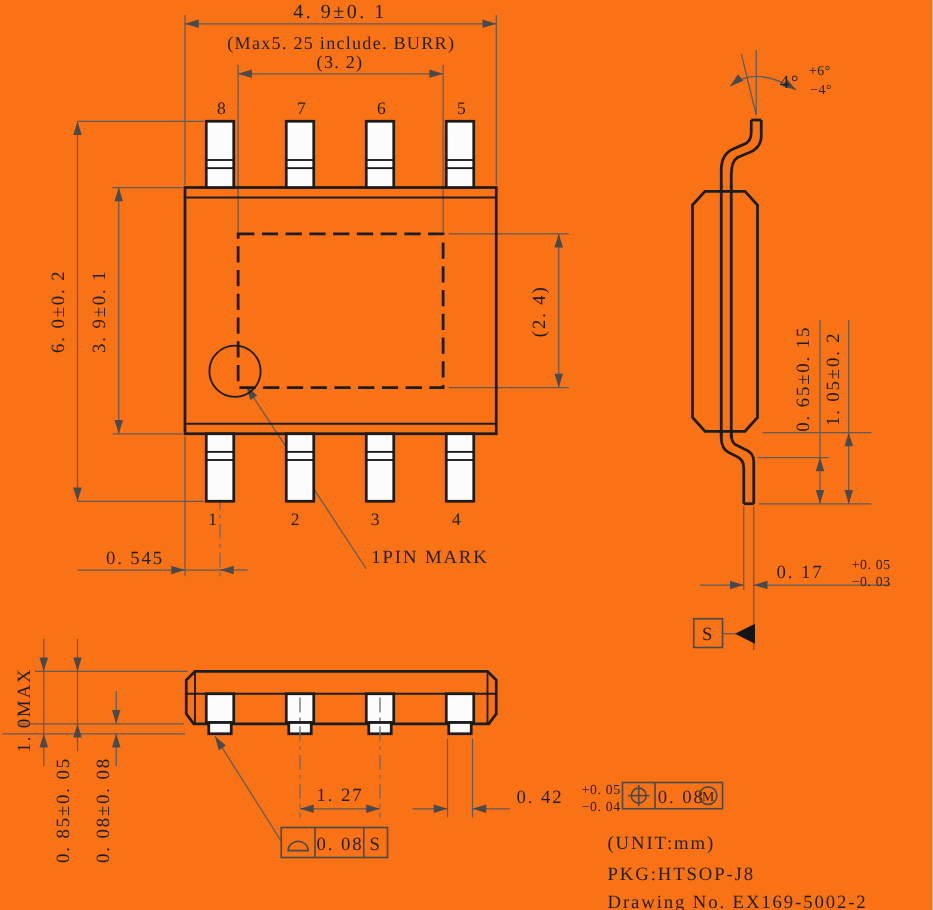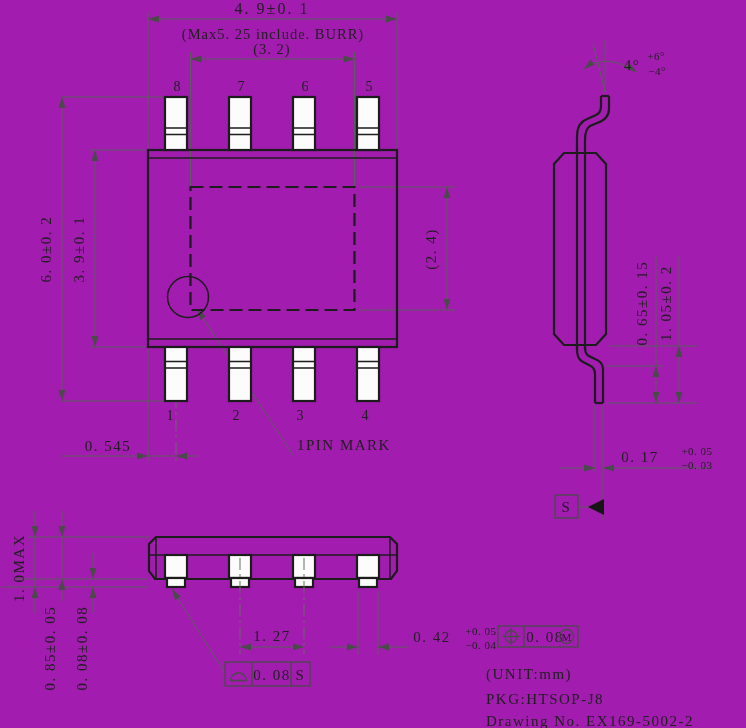--- a/index.html
+++ b/index.html
@@ -1,16 +1,16 @@
 <!DOCTYPE html>
 <html><head>
 <meta charset="utf-8">
 <style>
   html,body{margin:0;padding:0;background:#e8e8e8;}
-  .sheet{position:relative;width:746px;height:728px;background:#a21caf;overflow:hidden;
+  .sheet{position:relative;width:746px;height:728px;background:#f97316;overflow:hidden;
          font-family:"Liberation Serif", serif;}
   svg{position:absolute;left:0;top:0;}
   svg text{fill:#1f1f1f;font-family:"Liberation Serif", serif;}
   .ol{stroke:#1c1c1c;stroke-width:2.2;fill:none;}
   .ol2{stroke:#1c1c1c;stroke-width:1.5;fill:none;}
   .thin{stroke:#5c5c5c;stroke-width:1;fill:none;}
   .dim{stroke:#5c5c5c;stroke-width:1;fill:none;}
   .cl{stroke:#6a6a6a;stroke-width:1;fill:none;stroke-dasharray:12 4 3 4;}
   .pad{stroke:#1c1c1c;stroke-width:2.2;fill:none;stroke-dasharray:13 6;}
   .fill{fill:#fcfcfc;}

